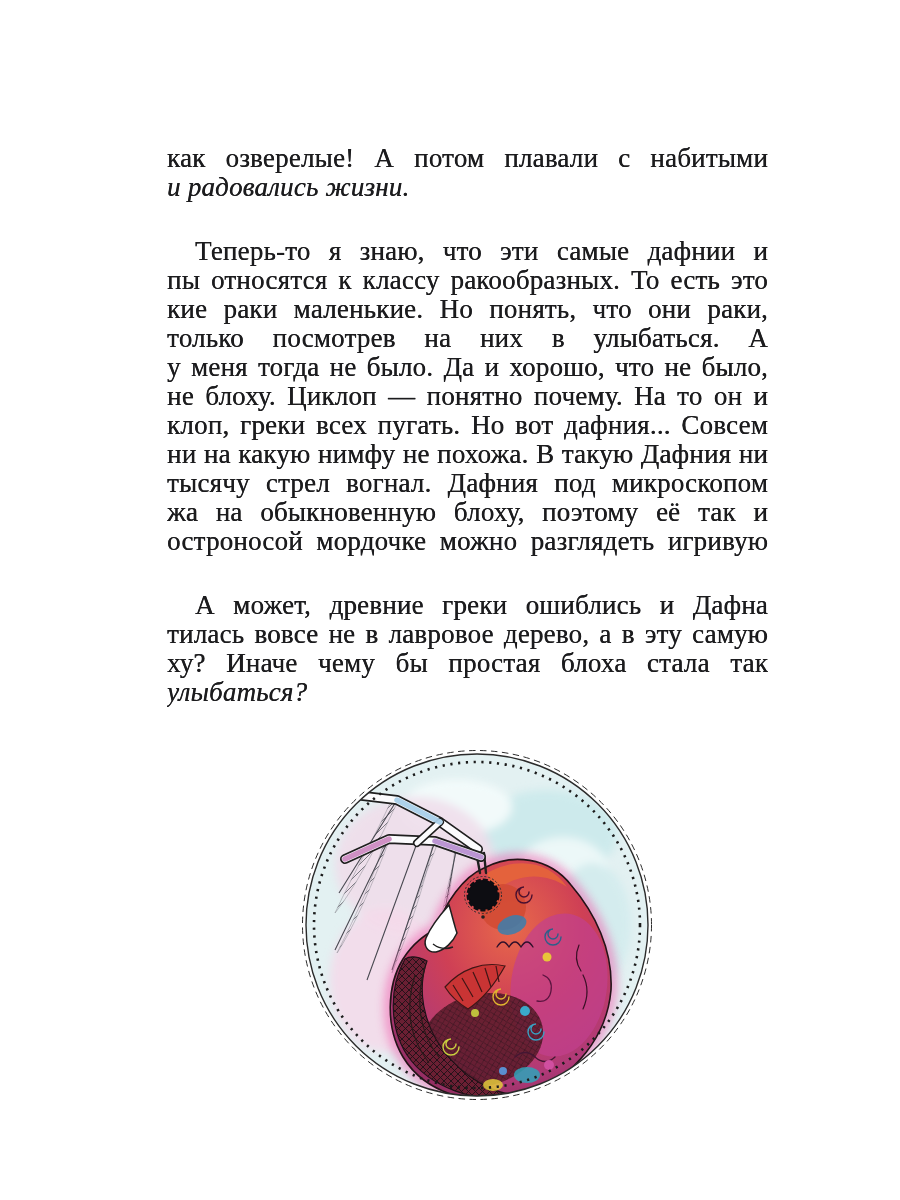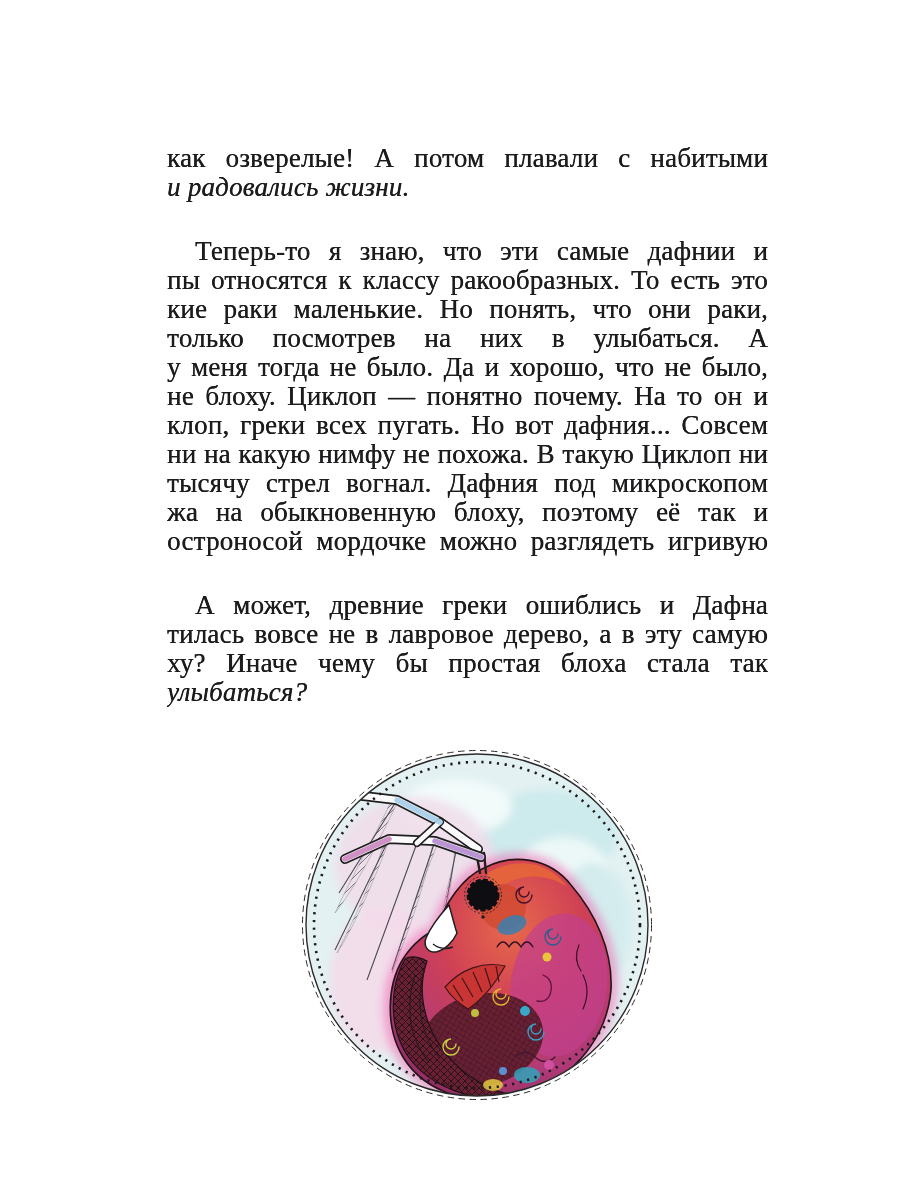--- a/index.html
+++ b/index.html
@@ -39,21 +39,21 @@
       <div class="line last">и радовались жизни.</div>
     </div>
     <div class="para">
       <div class="line indent">Теперь-то я знаю, что эти самые дафнии и цикло-</div>
       <div class="line">пы относятся к классу ракообразных. То есть это та-</div>
       <div class="line">кие раки маленькие. Но понять, что они раки, можно,</div>
       <div class="line">только посмотрев на них в улыбаться. А микроскопа</div>
       <div class="line">у меня тогда не было. Да и хорошо, что не было, пото-</div>
       <div class="line">не блоху. Циклоп — понятно почему. На то он и ци-</div>
       <div class="line">клоп, греки всех пугать. Но вот дафния... Совсем она</div>
-      <div class="line">ни на какую нимфу не похожа. В такую Циклоп ни</div>
+      <div class="line">ни на какую нимфу не похожа. В такую Дафния ни</div>
       <div class="line">тысячу стрел вогнал. Дафния под микроскопом похо-</div>
       <div class="line">жа на обыкновенную блоху, поэтому её так и называ-</div>
       <div class="line">остроносой мордочке можно разглядеть игривую улыбку.</div>
     </div>
     <div class="para">
       <div class="line indent">А может, древние греки ошиблись и Дафна превра-</div>
       <div class="line">тилась вовсе не в лавровое дерево, а в эту самую бло-</div>
       <div class="line">ху? Иначе чему бы простая блоха стала так загадочно</div>
       <div class="line last">улыбаться?</div>
     </div>

